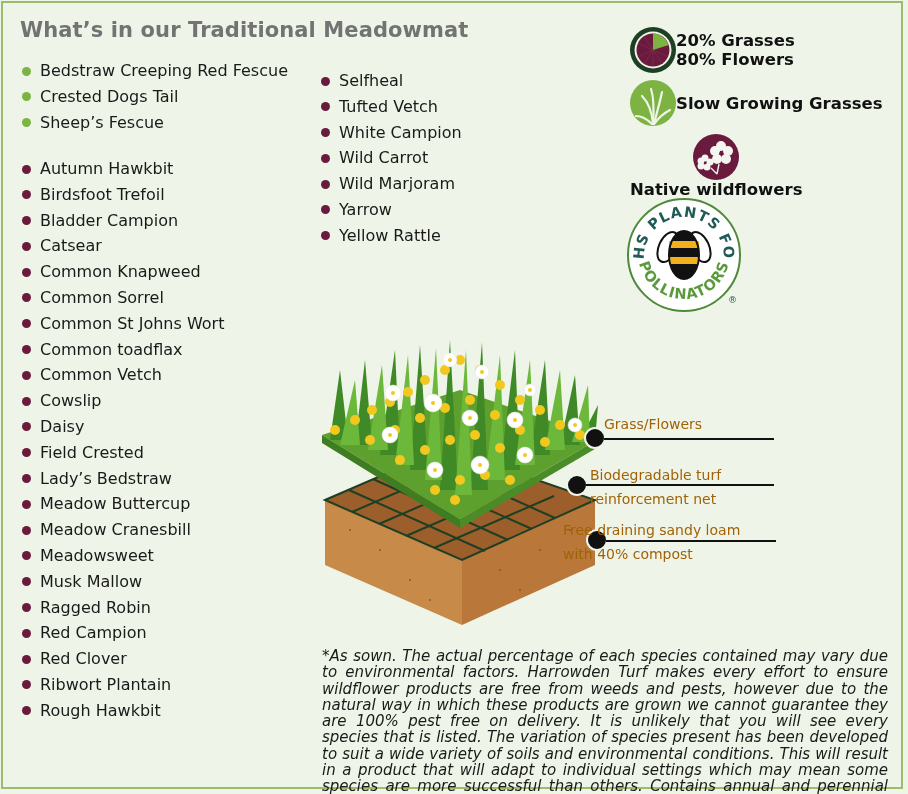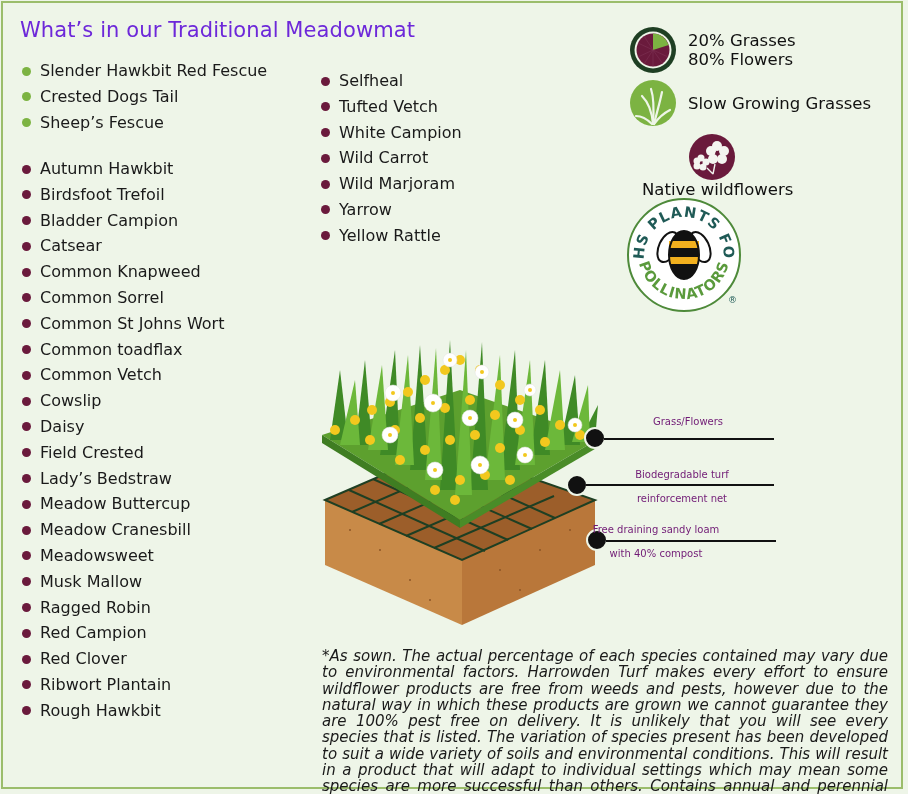--- a/index.html
+++ b/index.html
@@ -9,67 +9,67 @@
     font-family: "DejaVu Sans", sans-serif;
   }
   .frame {
     position: absolute; left: 1px; top: 1px; width: 902px; height: 788px;
     border: 2px solid #9bbd6b;
     background: #eef5e8;
     box-sizing: border-box;
   }
   .title {
     position: absolute; left: 20px; top: 18px;
-    font-size: 21px; font-weight: normal; color: #6d28d9;
+    font-size: 21px; font-weight: bold; color: #737373;
     letter-spacing: 0.1px;
   }
   ul.plist { list-style: none; margin: 0; padding: 0; position: absolute; }
   ul.plist li {
     height: 25.8px; line-height: 25.8px;
     font-size: 16px; color: #1a1a1a; position: relative; padding-left: 19px;
     white-space: nowrap;
   }
   ul.plist li .dot {
     position: absolute; left: 1px; top: 8.5px; width: 9px; height: 9px; border-radius: 50%;
   }
   .dot.grass { background: #7cb342; }
   .dot.flower { background: #6a1a3c; }
   #grasses { left: 21px; top: 58px; }
   #flowers-a { left: 21px; top: 156px; }
   #flowers-b { left: 320px; top: 68px; }
 
   .feature { position: absolute; left: 630px; display: flex; align-items: center; }
   .feature .icon { width: 46px; height: 46px; border-radius: 50%; flex: none; position: relative; }
-  .feature .label { margin-left: 12px; font-size: 16.5px; font-weight: normal; color: #111; line-height: 19px; }
+  .feature .label { margin-left: 0; font-size: 16.5px; font-weight: bold; color: #111; line-height: 19px; }
   #f1 { top: 27px; }
   #f2 { top: 80px; }
   #f3 { top: 134px; flex-direction: column; }
 
   .rhs { position: absolute; left: 624px; top: 195px; width: 120px; height: 120px; }
 
   .diagram { position: absolute; left: 310px; top: 330px; width: 300px; height: 300px; }
-  .callout { position: absolute; font-size: 10px; color: #701a75; text-align: center; }
+  .callout { position: absolute; font-size: 14px; color: #a16207; text-align: left; }
   .callout-line { position: absolute; height: 1.5px; background: #111; }
   .callout-dot { position: absolute; width: 18px; height: 18px; border-radius: 50%; background: #111; border: 2px solid #eef5e8; box-sizing: content-box; }
 
   .disclaimer {
     position: absolute; left: 322px; top: 648px; width: 566px;
     font-size: 15px; line-height: 16.3px; font-style: italic; color: #1a1a1a;
     text-align: justify;
   }
 </style>
 </head>
 <body>
 
 <div class="frame"></div>
 
 <div class="title">What’s in our Traditional Meadowmat</div>
 
 <ul class="plist" id="grasses">
-  <li><span class="dot grass"></span><span>Slender Hawkbit Red Fescue</span></li>
+  <li><span class="dot grass"></span><span>Bedstraw Creeping Red Fescue</span></li>
   <li><span class="dot grass"></span><span>Crested Dogs Tail</span></li>
   <li><span class="dot grass"></span><span>Sheep’s Fescue</span></li>
 </ul>
 
 <ul class="plist" id="flowers-a">
     <li><span class="dot flower"></span><span>Autumn Hawkbit</span></li>
     <li><span class="dot flower"></span><span>Birdsfoot Trefoil</span></li>
     <li><span class="dot flower"></span><span>Bladder Campion</span></li>
     <li><span class="dot flower"></span><span>Catsear</span></li>
     <li><span class="dot flower"></span><span>Common Knapweed</span></li>

